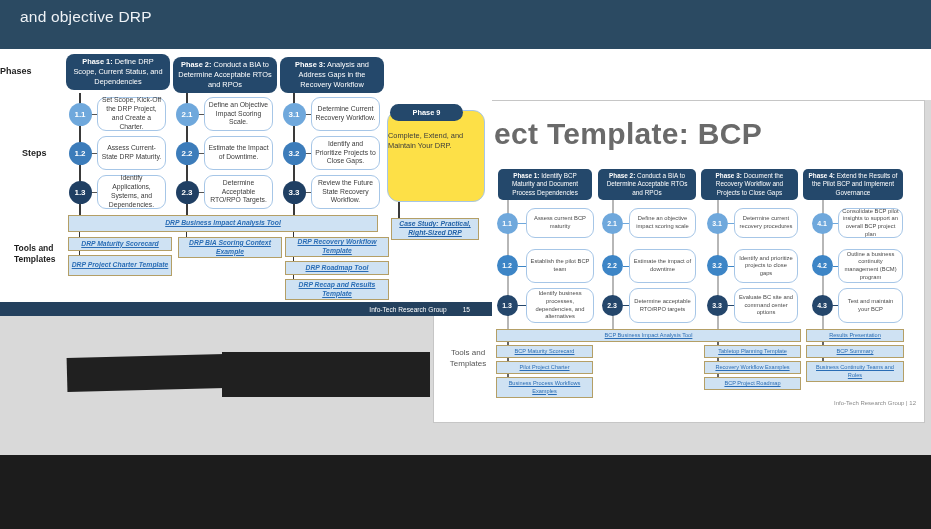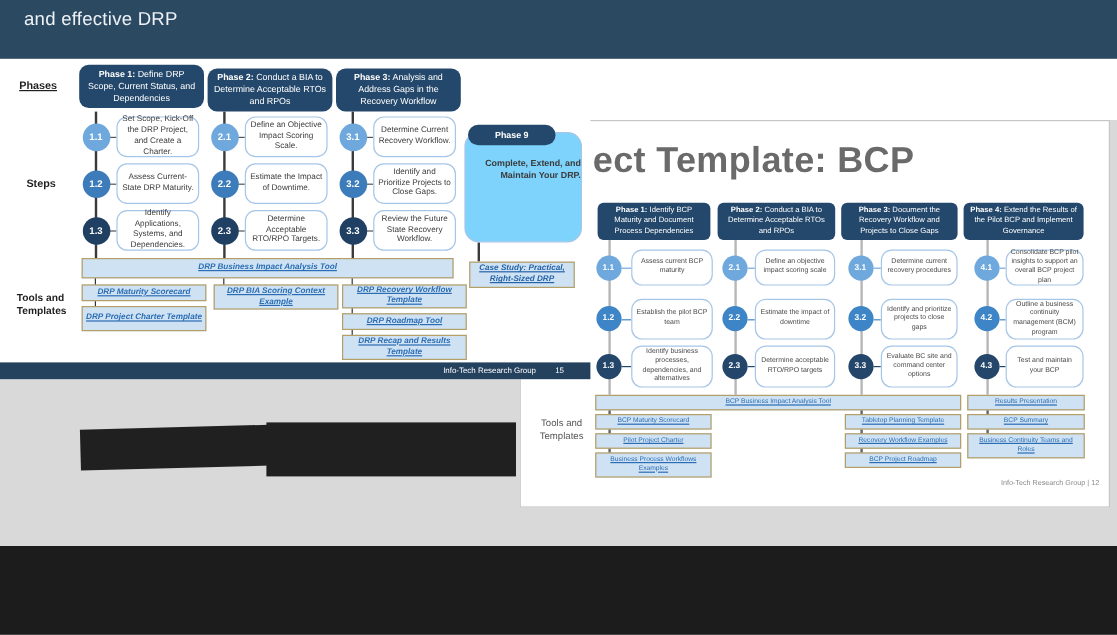--- a/index.html
+++ b/index.html
@@ -45,22 +45,22 @@
   .bcp .tick{background:#666;}
 
   
   .drp .stepbox{font-size:6.8px;}
   .drp .circ{width:23px;height:23px;font-size:8px;}
   #drp-footerbar{left:0;top:253px;width:492px;height:14px;background:#24415e;color:#fff;
                  display:flex;align-items:center;justify-content:flex-end;gap:16px;
                  font-size:6.6px;padding-right:22px;z-index:4;}
   .p4pill{background:#24486b;color:#fff;border-radius:9px;display:flex;align-items:center;
           justify-content:center;font-weight:bold;font-size:7.4px;z-index:3;}
-  .p4box{background:#7dd3fc;border:1.5px solid #a6c6e7;border-radius:12px;z-index:2;
-         font-size:7.4px;color:#3b3b3b;text-align:right;line-height:1.35;padding-top:20px;font-weight:bold;}
+  .p4box{background:#fde047;border:1.5px solid #a6c6e7;border-radius:12px;z-index:2;
+         font-size:7.4px;color:#3b3b3b;text-align:left;line-height:1.35;padding-top:20px;}
   .casebox{background:#cfe2f3;border:1px solid #b49f66;display:flex;align-items:center;
            justify-content:center;text-align:center;z-index:3;}
   .casebox .lnk{color:#2463a8;font-style:italic;font-weight:bold;font-size:6.8px;
                 text-decoration:underline;line-height:1.3;}
 
   
   .bcp .phasebox{border-radius:5px;font-size:6.4px;line-height:1.35;}
   .bcp .stepbox{font-size:5.8px;color:#4a4a4a;border-width:1.2px;}
   .bcp .circ{width:21px;height:21px;font-size:7px;}
   .bcp .hconn{background:#6fa8dc;}
@@ -74,21 +74,21 @@
 
 <div id="stage">
 
   <div class="abs" id="backdrop"></div>
   <div class="abs" id="blackband"></div>
   <div class="abs blob" style="left:67px;top:356px;width:158px;height:34px;transform:rotate(-1.5deg);"></div>
   <div class="abs blob" style="left:222px;top:352px;width:208px;height:45px;"></div>
 
   <div class="abs" id="header">
     <div class="title">
-      <div>and effective DRP</div>
+      <div>and objective DRP</div>
     </div>
   </div>
 
   <div class="abs bcp" id="bcp-slide">
     <div class="abs" id="bcp-title">ect Template: BCP</div>
 
     <div class="abs phasebox" style="left:64px;top:68px;width:94px;height:31px;">
         <span><b>Phase 1:</b><span> Identify BCP Maturity and Document Process Dependencies</span></span>
       </div>
     <div class="abs phasebox" style="left:164px;top:68px;width:98px;height:31px;">
@@ -188,21 +188,21 @@
     <div class="abs tick" style="left:73px;top:257px;height:3px;"></div>
     <div class="abs tick" style="left:283px;top:257px;height:3px;"></div>
     <div class="abs tick" style="left:388px;top:257px;height:3px;"></div>
     <div class="abs tick" style="left:73px;top:273px;height:3px;"></div>
     <div class="abs tick" style="left:283px;top:273px;height:3px;"></div>
 
     <div class="abs" id="bcp-footer">Info-Tech Research Group  |  12</div>
   </div>
 
   <div class="abs drp" id="drp-slide">
-    <div class="abs rowlabel" style="left:16px;top:17px;text-decoration:underline;">Phases</div>
+    <div class="abs rowlabel" style="left:0;top:17px;">Phases</div>
     <div class="abs rowlabel" style="left:22px;top:99px;">Steps</div>
     <div class="abs rowlabel" style="left:14px;top:194px;width:52px;font-size:8.5px;">
       <div>Tools and</div>
         <div>Templates</div>
     </div>
 
     <div class="abs phasebox" style="left:66px;top:5px;width:104px;height:36px;">
         <span><b>Phase 1:</b><span> Define DRP Scope, Current Status, and Dependencies</span></span>
       </div>
     <div class="abs phasebox" style="left:173px;top:8px;width:104px;height:36px;">

